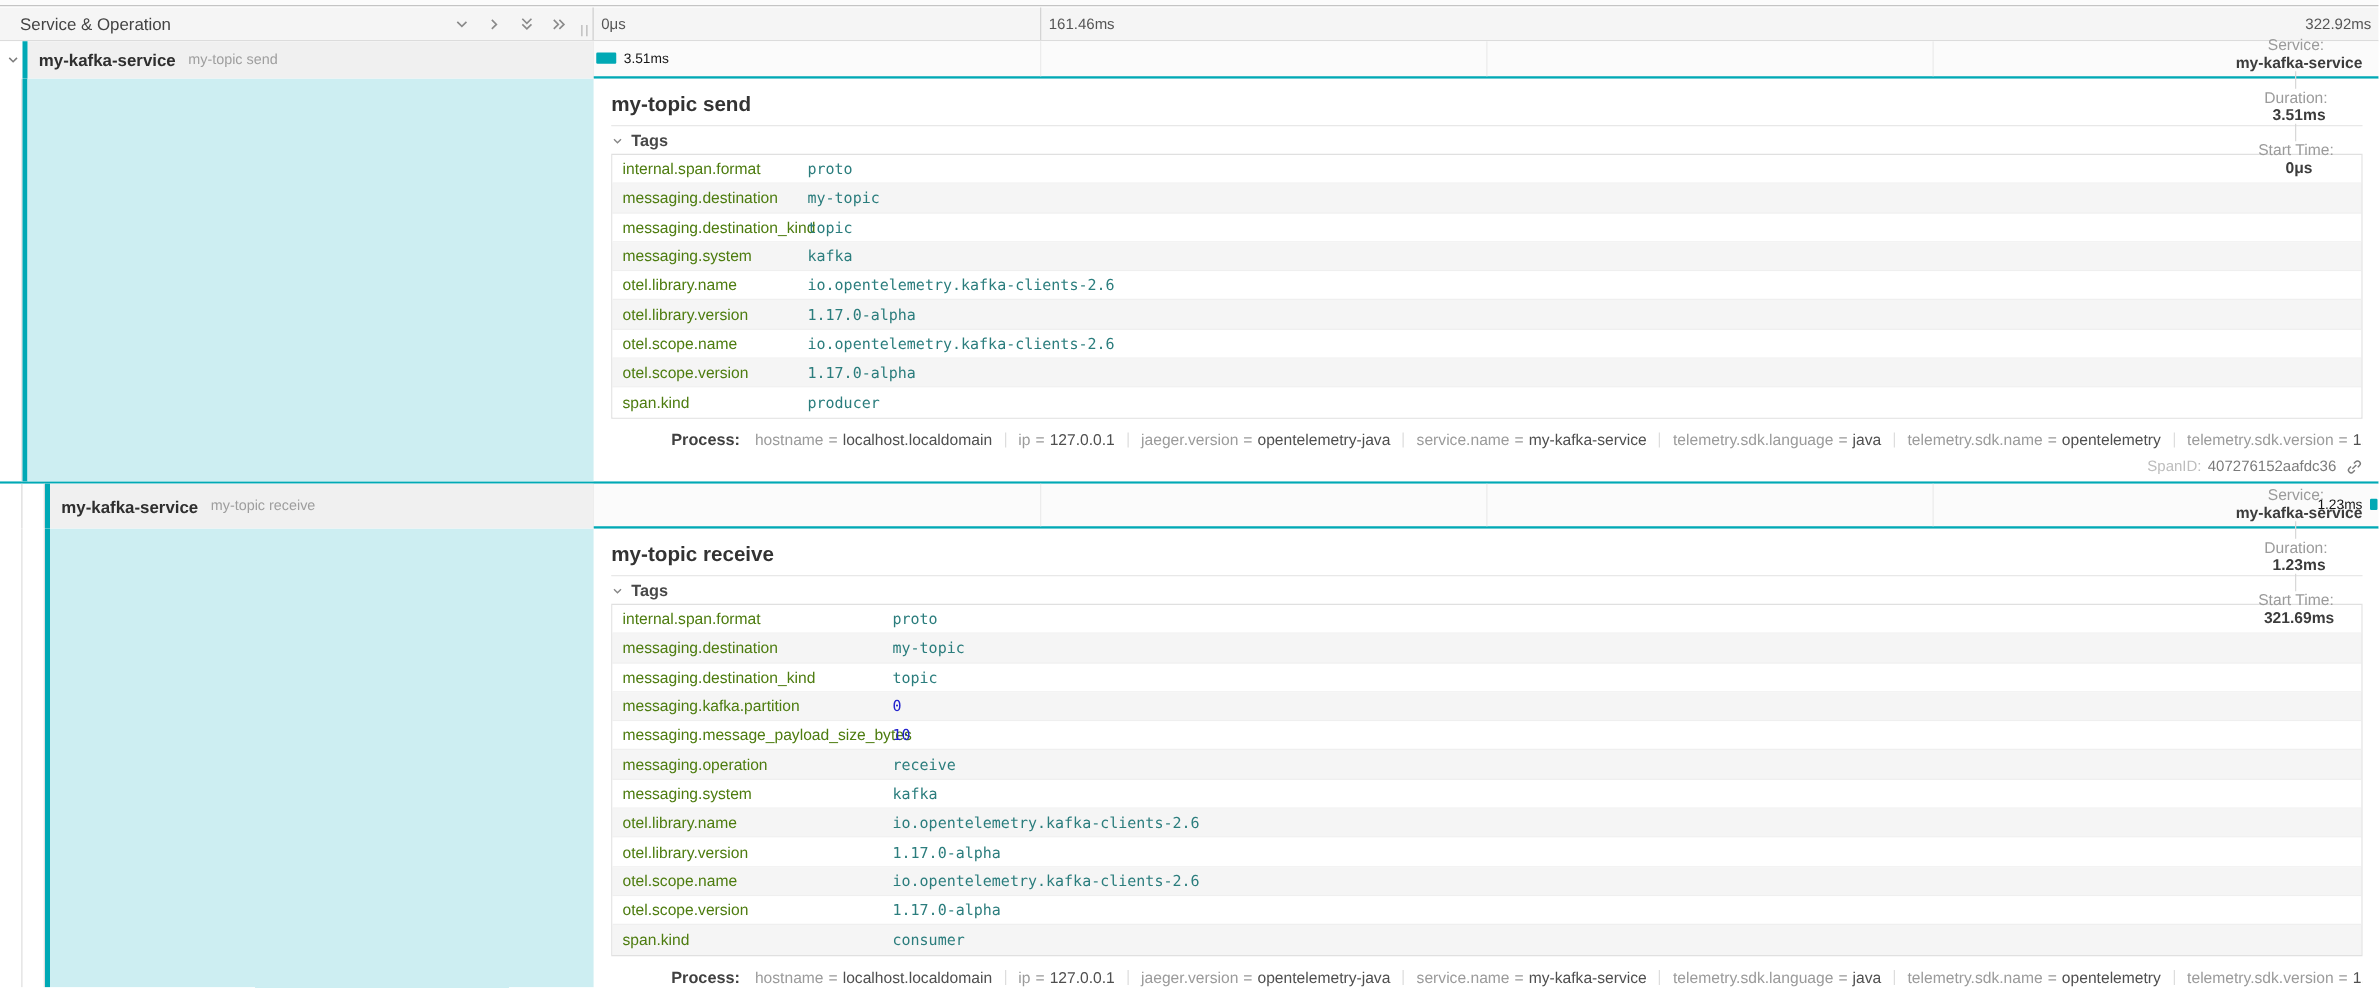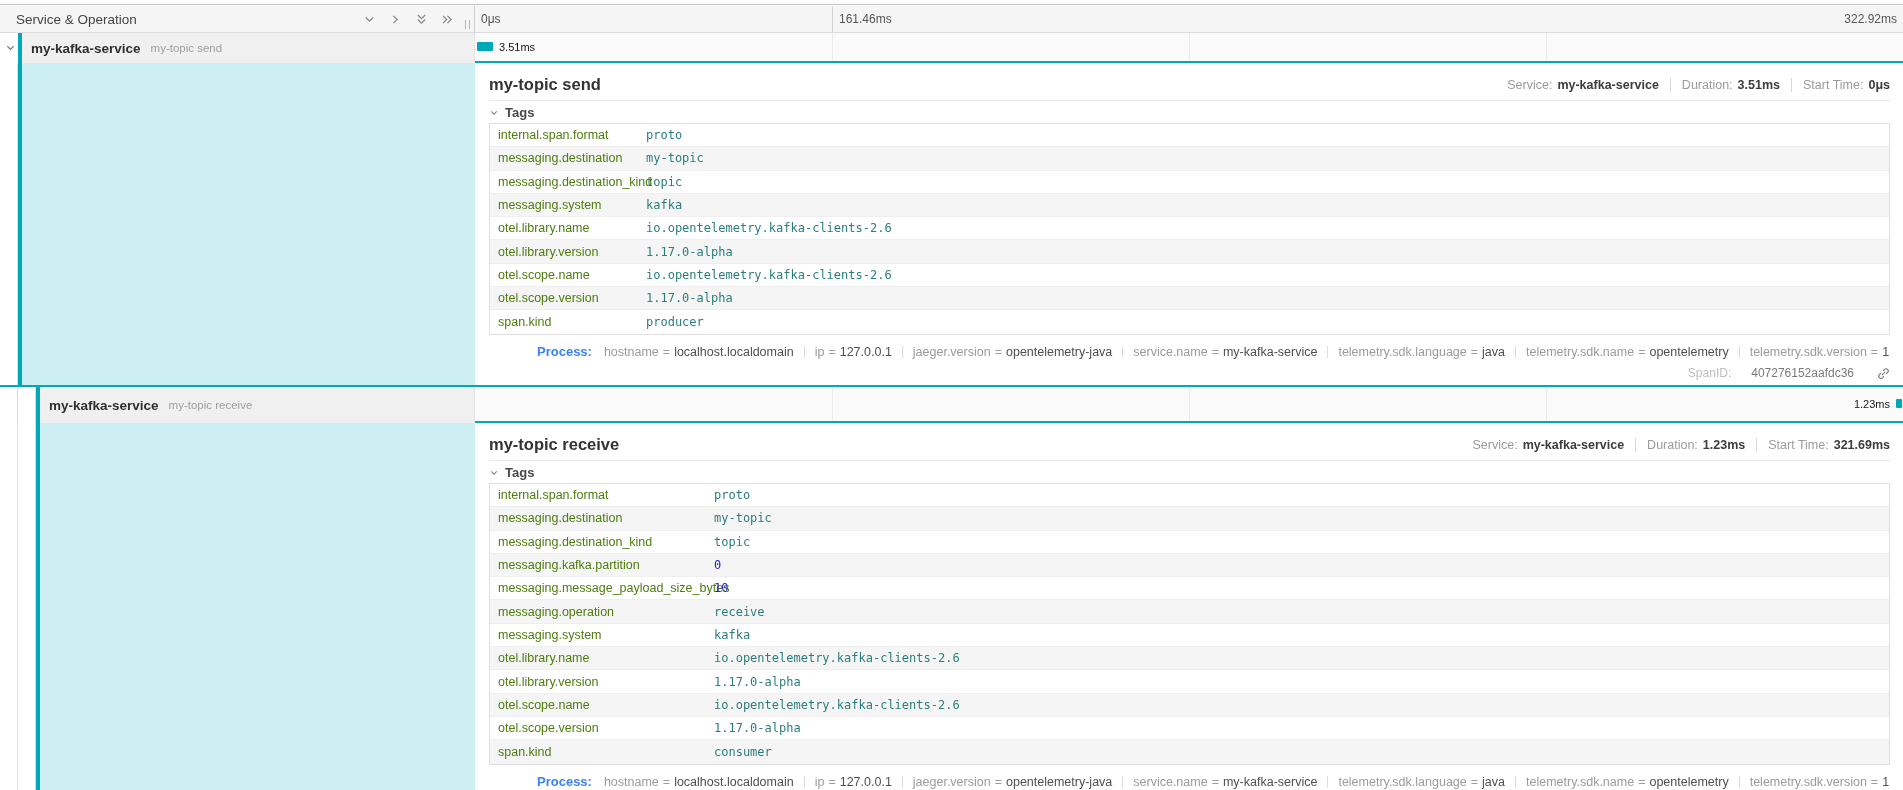--- a/index.html
+++ b/index.html
@@ -54,42 +54,42 @@
   .gut{position:absolute;top:0;bottom:0;width:1px;background:#e0e0e0;}
   .d-accent{position:absolute;top:0;bottom:0;width:4px;background:#00a9b5;}
   .d1 .d-accent{left:18px;}
   .d2 .d-accent{left:36px;}
   .d-cyan{position:absolute;top:0;bottom:0;right:0;background:#cdeef2;}
   .d1 .d-cyan{left:22px;}
   .d2 .d-cyan{left:40px;}
   .d-right{position:absolute;left:475px;right:0;top:0;bottom:0;background:#fff;padding:10px 13px 0 14px;}
   .d-title-row{display:flex;align-items:center;height:23px;}
   .d-title{flex:1;font-size:16.5px;font-weight:600;color:#333;}
-  .d-meta{display:flex;align-items:center;font-size:12.5px;color:#9b9b9b;white-space:nowrap;}
+  .d-meta{display:flex;align-items:center;font-size:12.5px;color:#9b9b9b;white-space:nowrap;flex-direction:column;}
   .d-meta b{color:#3c3c3c;margin-left:5px;font-weight:700;}
   .msep{width:1px;height:14px;background:#d8d8d8;margin:0 11px;}
   .d-divider{border-top:1px solid #e8e8e8;margin:4px 0;}
   .tags-hdr{display:flex;align-items:center;gap:6px;height:15px;font-size:13px;font-weight:600;color:#484848;cursor:pointer;}
   .sicon{width:10px;height:10px;display:block;}
   .kv-table{border:1px solid #e0e0e0;margin-top:3px;}
   .kv-row{display:flex;align-items:center;height:23.3px;background:#fff;border-bottom:1px solid #efefef;}
   .kv-row:last-child{border-bottom:none;}
   .kv-row:nth-child(even){background:#f5f5f5;}
   .kv-key{flex:none;padding-left:8px;font-size:12.5px;color:#4d7c0f;}
   .p1 .kv-key{width:156px;}
   .p2 .kv-key{width:224px;}
   .kv-val{font-family:"DejaVu Sans Mono","Liberation Mono",monospace;font-size:12px;color:#2b7d7d;}
   .kv-val.num{color:#2323cd;}
   .process-row{display:flex;align-items:center;margin-top:8px;height:18px;font-size:12.5px;white-space:nowrap;overflow:hidden;cursor:pointer;}
-  .proc-label{font-weight:700;color:#3b82f6;margin:0 12px 0 8px;font-size:13px;padding-left:40px;}
+  .proc-label{font-weight:700;color:#404040;margin:0 12px 0 8px;font-size:13px;padding-left:40px;}
   .pair{color:#9b9b9b;}
   .pair .pv{color:#4f4f4f;}
   .pair .peq{margin:0 4px;}
   .psep{width:1px;height:12px;background:#ddd;margin:0 10px;flex:none;}
-  .spanid-row{position:absolute;right:13px;bottom:5px;display:flex;align-items:center;gap:20px;font-size:12px;}
+  .spanid-row{position:absolute;right:13px;bottom:5px;display:flex;align-items:center;gap:5px;font-size:12px;}
   .spanid-label{color:#bdbdbd;}
   .spanid-val{color:#7a7a7a;}
   .licon{width:13px;height:13px;display:block;cursor:pointer;margin-left:3px;}
 </style>
 </head>
 <body>
 
 <div class="app">
 
   <div class="topstrip"></div>

